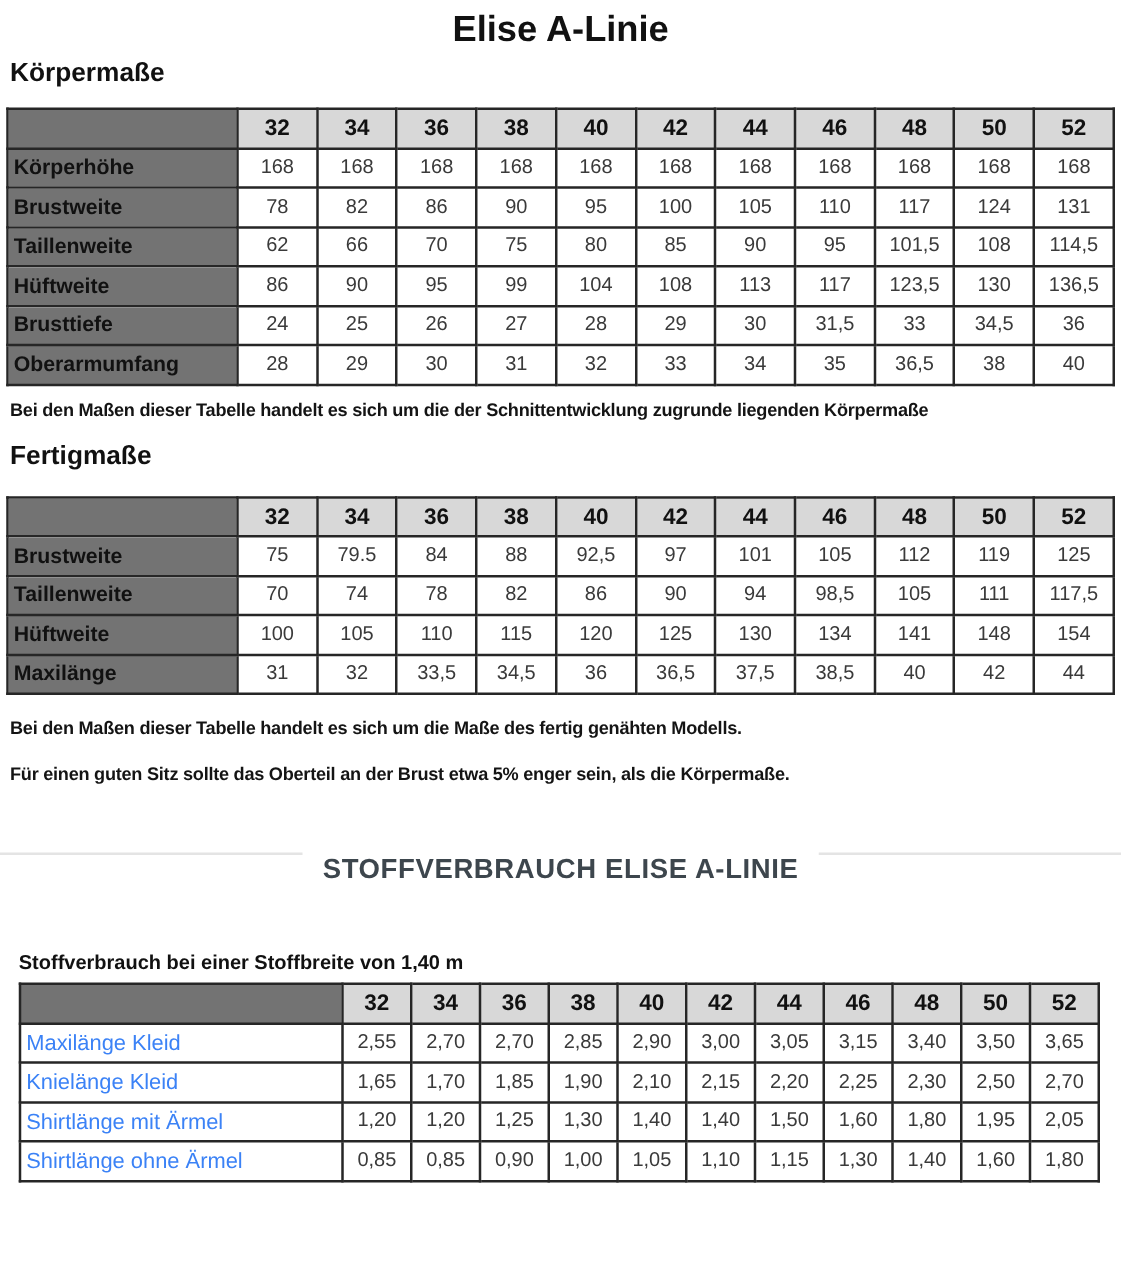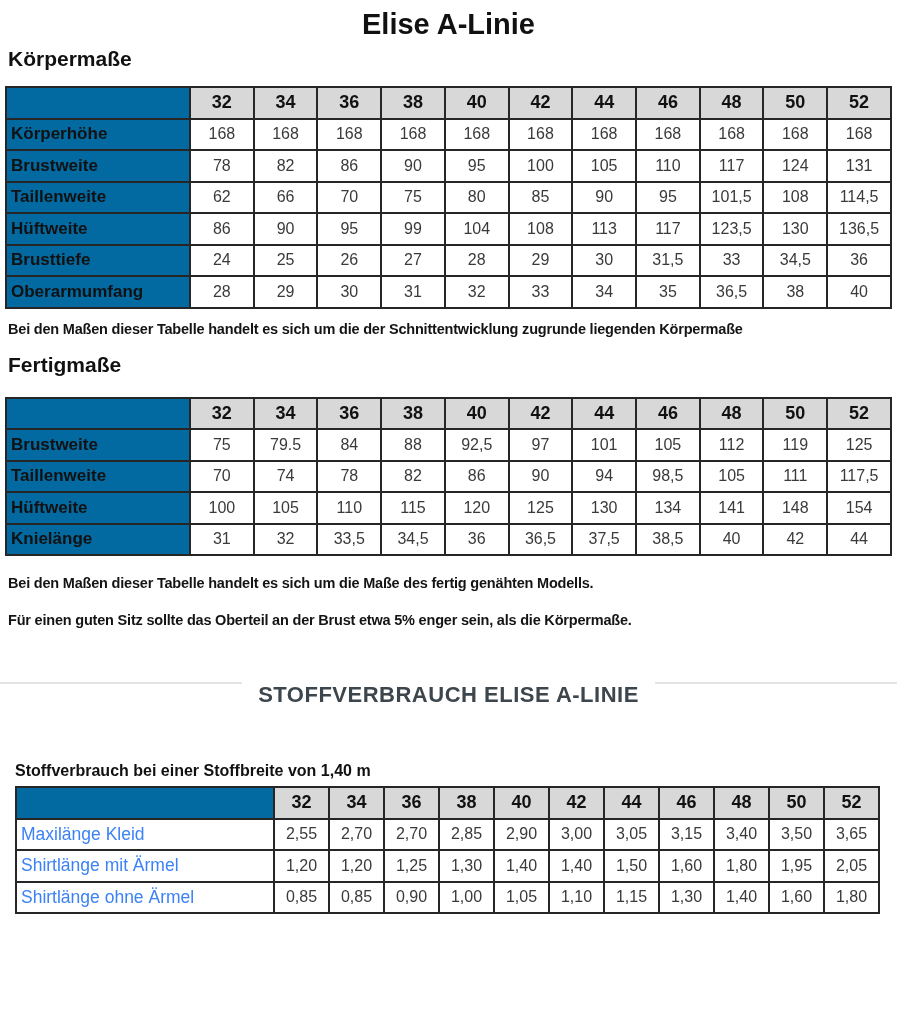--- a/index.html
+++ b/index.html
@@ -52,21 +52,21 @@
   table.size-table thead th {
     background: #d8d8d8;
     font-weight: bold;
     font-size: 18px;
     color: #111;
   }
   table.size-table th.lbl {
     width: 178px;
     text-align: left;
     padding-left: 4px;
-    background: #0369a1;
+    background: #737373;
     font-weight: bold;
     font-size: 17px;
     color: #111;
   }
   
   table.usage-table {
     margin: 6px 0 0 15px;
     width: 865px;
   }
   table.usage-table th.lbl {
@@ -289,21 +289,21 @@
           <td>115</td>
           <td>120</td>
           <td>125</td>
           <td>130</td>
           <td>134</td>
           <td>141</td>
           <td>148</td>
           <td>154</td>
         </tr>
         <tr>
-          <th class="lbl">Knielänge</th>
+          <th class="lbl">Maxilänge</th>
           <td>31</td>
           <td>32</td>
           <td>33,5</td>
           <td>34,5</td>
           <td>36</td>
           <td>36,5</td>
           <td>37,5</td>
           <td>38,5</td>
           <td>40</td>
           <td>42</td>
@@ -349,20 +349,34 @@
           <td>2,85</td>
           <td>2,90</td>
           <td>3,00</td>
           <td>3,05</td>
           <td>3,15</td>
           <td>3,40</td>
           <td>3,50</td>
           <td>3,65</td>
         </tr>
         <tr>
+          <th class="lbl">Knielänge Kleid</th>
+          <td>1,65</td>
+          <td>1,70</td>
+          <td>1,85</td>
+          <td>1,90</td>
+          <td>2,10</td>
+          <td>2,15</td>
+          <td>2,20</td>
+          <td>2,25</td>
+          <td>2,30</td>
+          <td>2,50</td>
+          <td>2,70</td>
+        </tr>
+        <tr>
           <th class="lbl">Shirtlänge mit Ärmel</th>
           <td>1,20</td>
           <td>1,20</td>
           <td>1,25</td>
           <td>1,30</td>
           <td>1,40</td>
           <td>1,40</td>
           <td>1,50</td>
           <td>1,60</td>
           <td>1,80</td>

